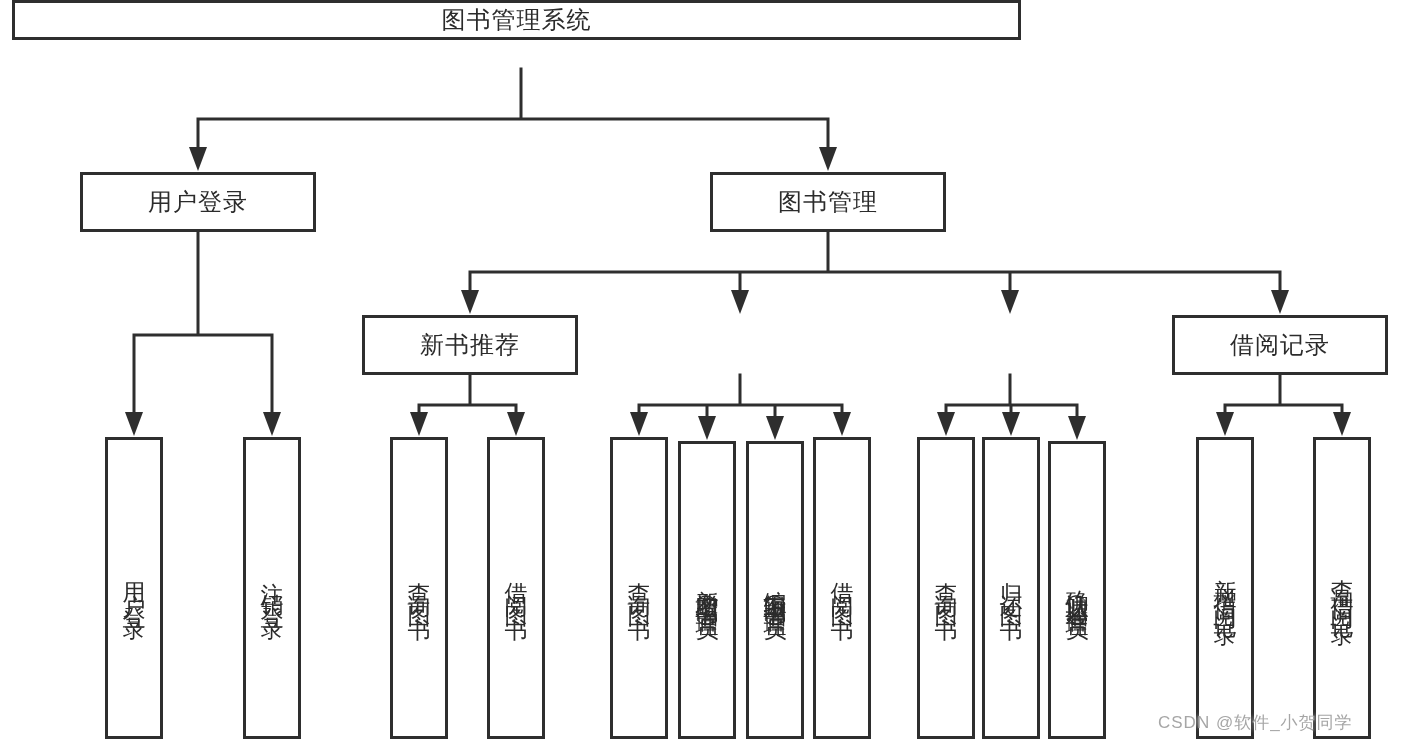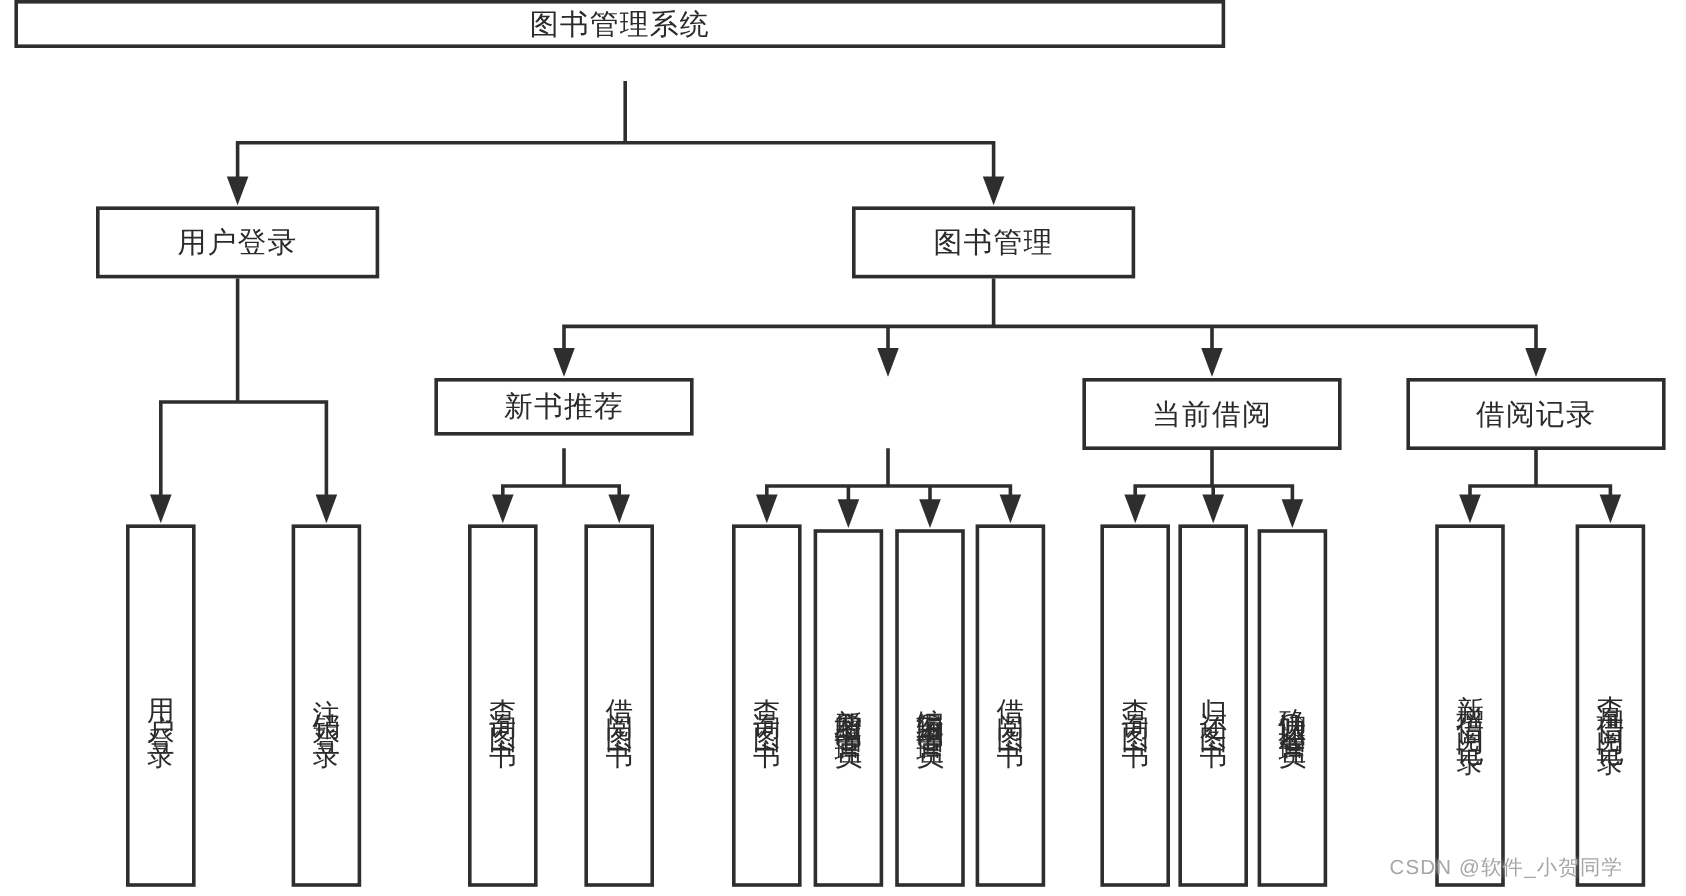--- a/index.html
+++ b/index.html
@@ -103,22 +103,21 @@
       <polygon points="1216,412 1234,412 1225,436"></polygon>
       <polygon points="1333,412 1351,412 1342,436"></polygon>
     </g>
   </svg>
 
   <div class="box" style="left:12px;top:0;width:1009px;height:40px">图书管理系统</div>
 
   <div class="box" style="left:80px;top:172px;width:236px;height:60px">用户登录</div>
   <div class="box" style="left:710px;top:172px;width:236px;height:60px">图书管理</div>
 
-  <div class="box" style="left:362px;top:315px;width:216px;height:48px">新书推荐</div>
-  <div class="box" style="left:902px;top:315px;width:216px;height:60px">当前借阅</div>
+  <div class="box" style="left:362px;top:315px;width:216px;height:60px">新书推荐</div>
   <div class="box" style="left:1172px;top:315px;width:216px;height:60px">借阅记录</div>
 
   <div class="vbox ls4" style="left:105px">用户登录</div>
   <div class="vbox ls4" style="left:243px">注销登录</div>
 
   <div class="vbox ls4" style="left:390px">查询图书</div>
   <div class="vbox ls4" style="left:487px">借阅图书</div>
 
   <div class="vbox ls4" style="left:610px">查询图书</div>
   <div class="vbox ls9 admin" style="left:678px">新增图书（管理员）</div>

